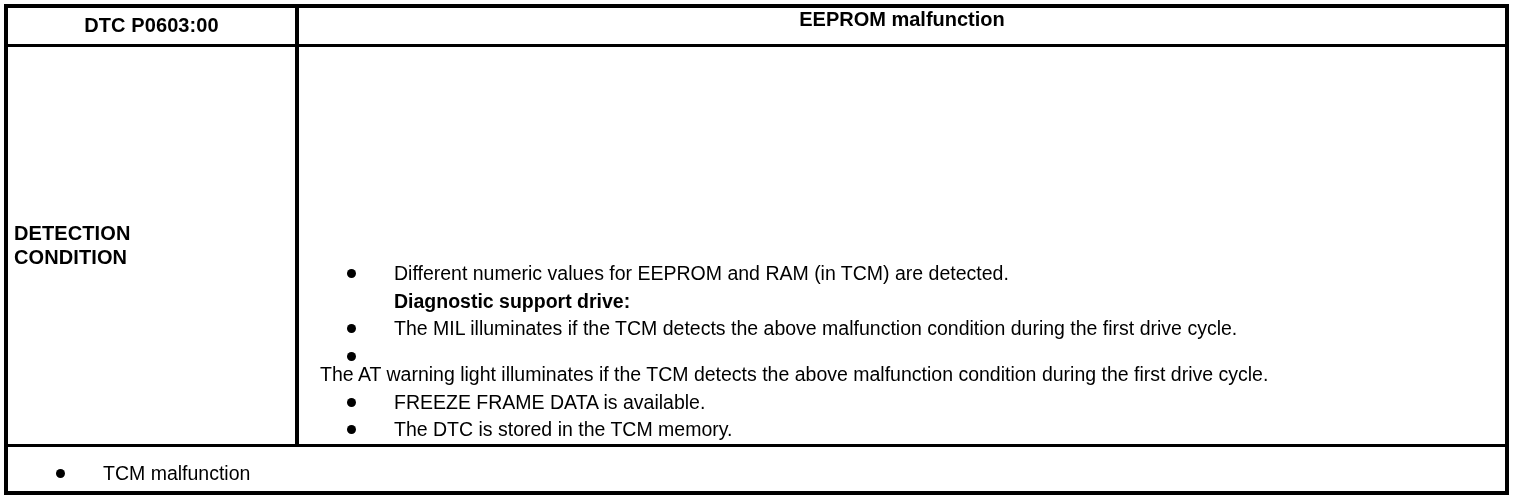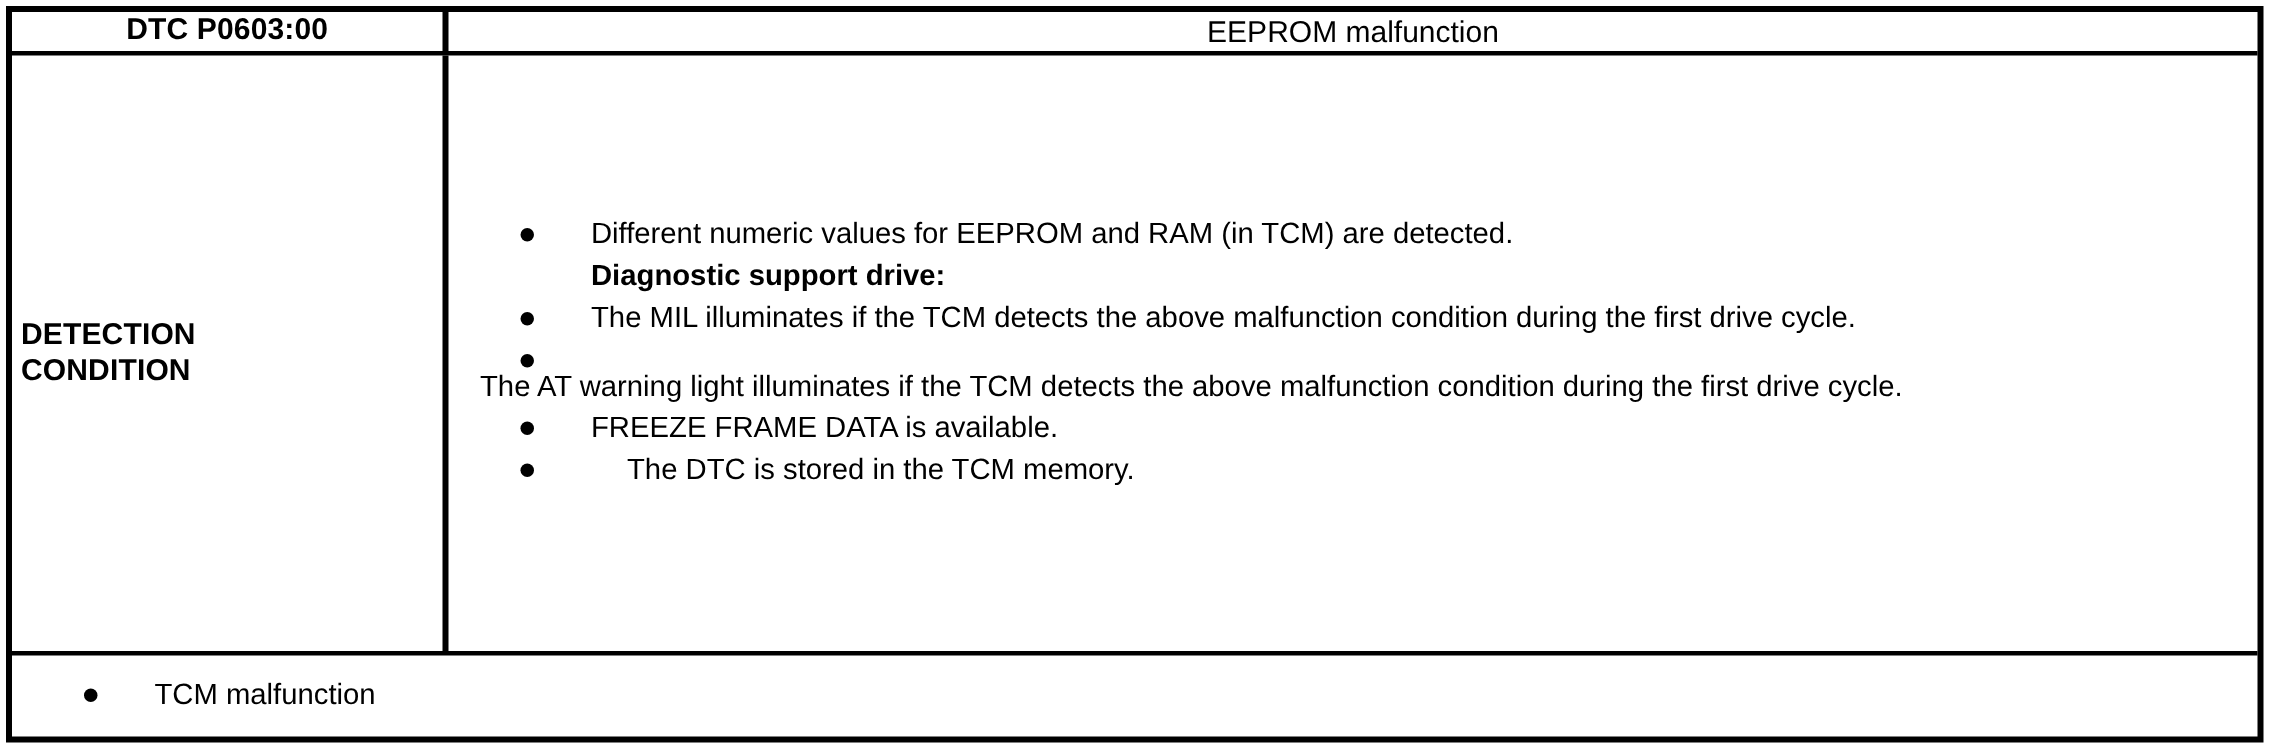--- a/index.html
+++ b/index.html
@@ -26,21 +26,21 @@
     background: #ffffff;
   }
 
   .row {
     display: flex;
     box-sizing: border-box;
     width: 100%;
   }
 
   .row-header {
-    height: 29px;
+    height: 39px;
     border-bottom: 3px solid #000000;
   }
   .row-detection {
     height: 400px;
     border-bottom: 3px solid #000000;
   }
   .row-cause {
     height: 41px;
   }
 
@@ -75,28 +75,28 @@
   .cell-content {
     box-sizing: border-box;
     flex: 1 1 auto;
     display: flex;
     flex-direction: column;
     justify-content: center;
   }
 
   .cell-content.header-title {
     align-items: center;
-    justify-content: flex-end;
-    font-weight: normal;
+    justify-content: flex-start;
+    font-weight: bold;
     font-size: 20px;
   }
 
   .cell-content.list {
     padding: 0;
-    justify-content: center;
+    justify-content: flex-end;
   }
 
   .bullet-list {
     margin: 0;
     padding: 0;
     list-style: none;
     width: 100%;
   }
 
   .bullet-item {
@@ -152,21 +152,21 @@
   .detection-list .bullet-item,
   .detection-list .note-item {
     margin-top: 0;
   }
   .sp-1 { margin-top: 12px; }
   .sp-2 { margin-top: 27px; }
   .sp-3 { margin-top: 26px; }
   .sp-4 { margin-top: 27px; flex-direction: column; }
   .sp-5 { margin-top: 27px; }
   .sp-6 { margin-top: 27px; }
-  .sp-7 { margin-top: 27px; gap: 24px; }
+  .sp-7 { margin-top: 27px; }
 
   .cause-list .bullet-item {
     margin-top: 12px;
   }
 </style>
 </head>
 <body>
 
 <div class="dtc-table">
 

